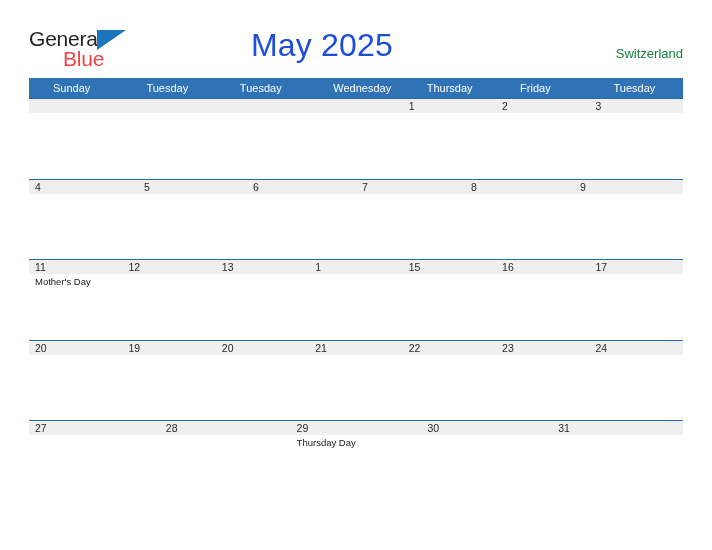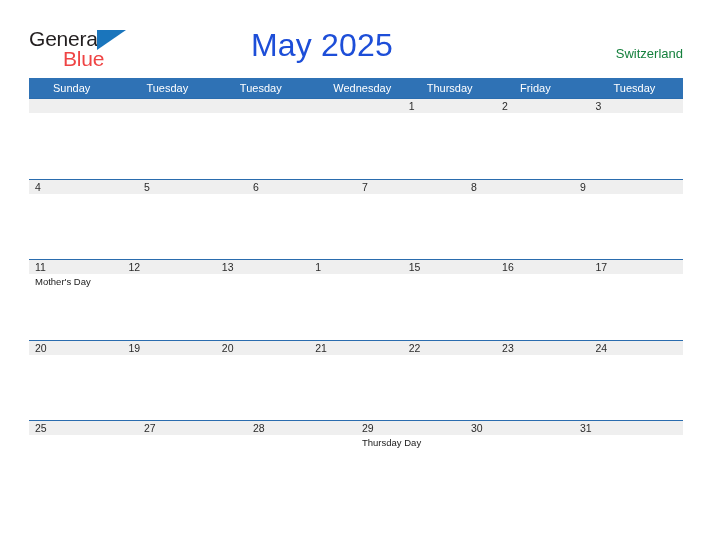--- a/index.html
+++ b/index.html
@@ -318,25 +318,20 @@
       <div class="day">
           <div class="day-band"></div>
           <span class="day-num">24</span>
           <span class="day-event"></span>
         </div>
     </div>
 
     <div class="week">
       <div class="day">
           <div class="day-band"></div>
-          <span class="day-num">25</span>
-          <span class="day-event"></span>
-        </div>
-      <div class="day">
-          <div class="day-band"></div>
           <span class="day-num">27</span>
           <span class="day-event"></span>
         </div>
       <div class="day">
           <div class="day-band"></div>
           <span class="day-num">28</span>
           <span class="day-event"></span>
         </div>
       <div class="day">
           <div class="day-band"></div>

